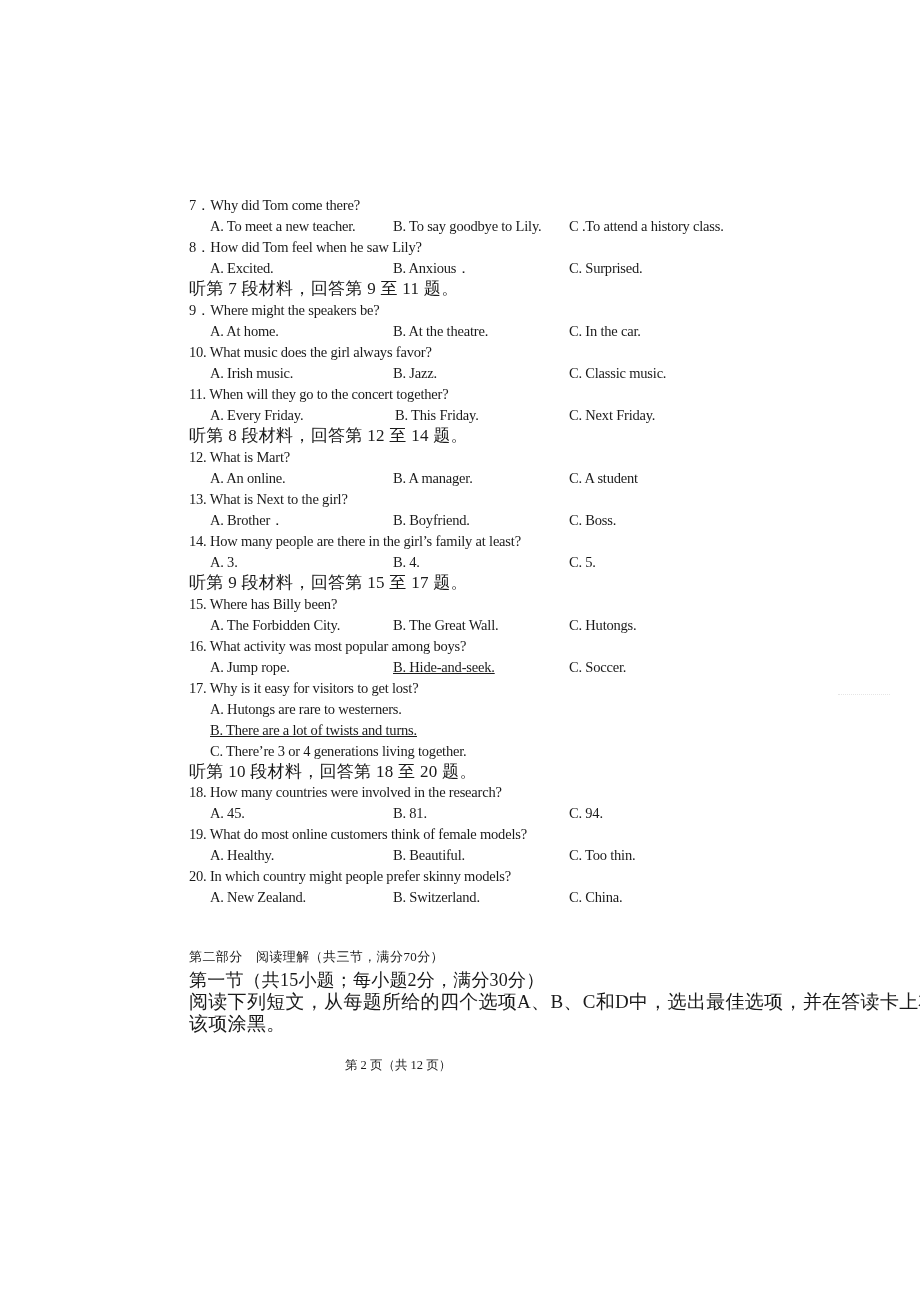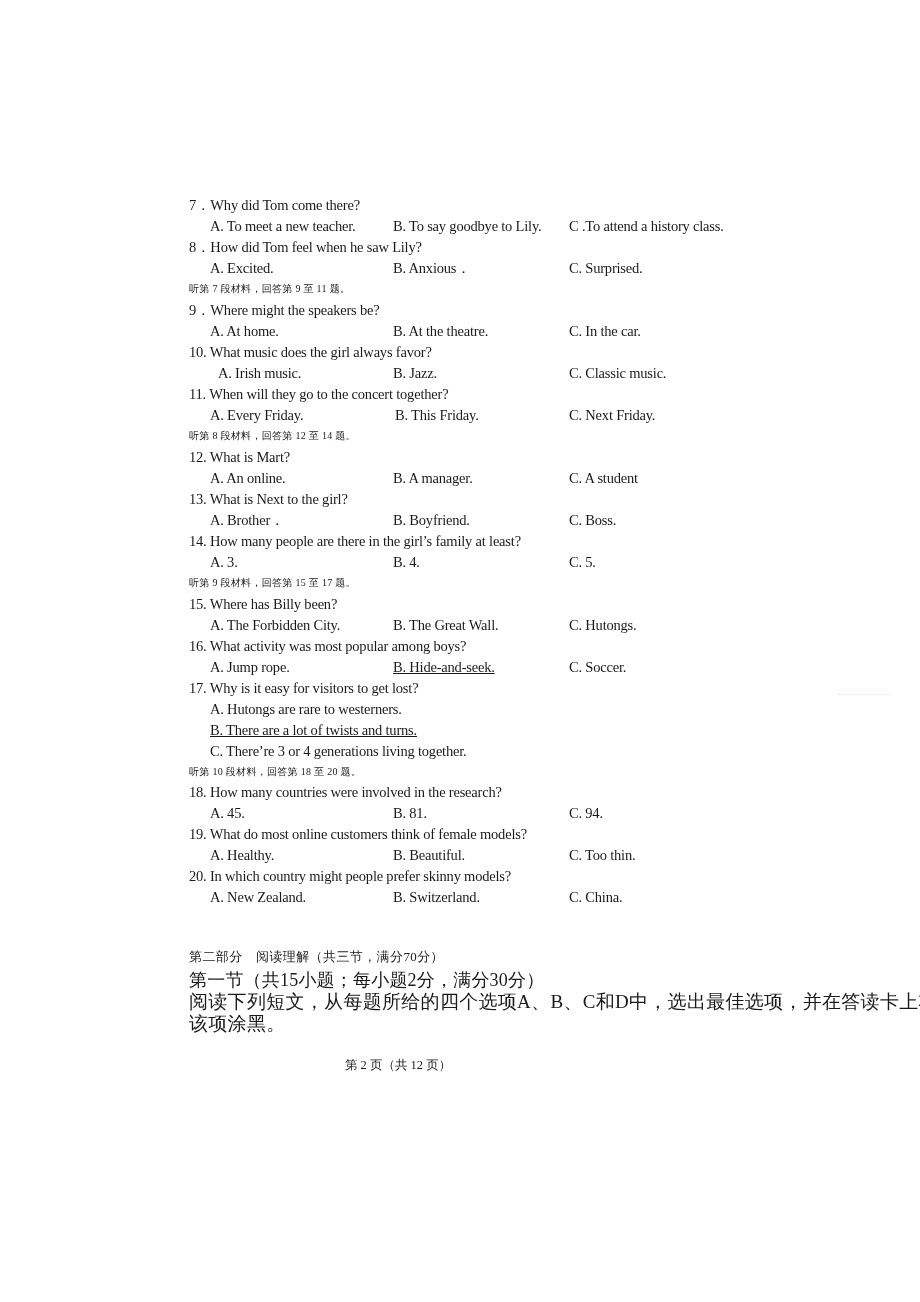--- a/index.html
+++ b/index.html
@@ -34,21 +34,21 @@
       position: absolute;
       font-size: 14.5px;
       line-height: 20px;
       white-space: nowrap;
       letter-spacing: -0.2px;
     }
     .colA { left: 210px; }
     .colB { left: 393px; }
     .colC { left: 569px; }
     .cn {
-      font-size: 10px;
+      font-size: 17px;
       letter-spacing: 0.3px;
     }
     .section-title {
       position: absolute;
       left: 189px;
       font-size: 13px;
       line-height: 22px;
       white-space: nowrap;
       letter-spacing: 0.4px;
     }
@@ -111,21 +111,21 @@
   <div class="line" style="top:300px;">
     <span>9．</span><span>Where might the speakers be?</span>
   </div>
   <div class="opt colA" style="top:321px;">A. At home.</div>
   <div class="opt colB" style="top:321px;">B. At the theatre.</div>
   <div class="opt colC" style="top:321px;">C. In the car.</div>
 
   <div class="line" style="top:342px;">
     <span>10. </span><span>What music does the girl always favor?</span>
   </div>
-  <div class="opt colA" style="top:363px;margin-left:8px;">A. Irish music.</div>
+  <div class="opt colA" style="top:363px;">A. Irish music.</div>
   <div class="opt colB" style="top:363px;">B. Jazz.</div>
   <div class="opt colC" style="top:363px;">C. Classic music.</div>
 
   <div class="line" style="top:384px;">
     <span>11. </span><span>When will they go to the concert together?</span>
   </div>
   <div class="opt colA" style="top:405px;">A. Every Friday.</div>
   <div class="opt" style="top:405px; left:395px;">B. This Friday.</div>
   <div class="opt colC" style="top:405px;">C. Next Friday.</div>
 

